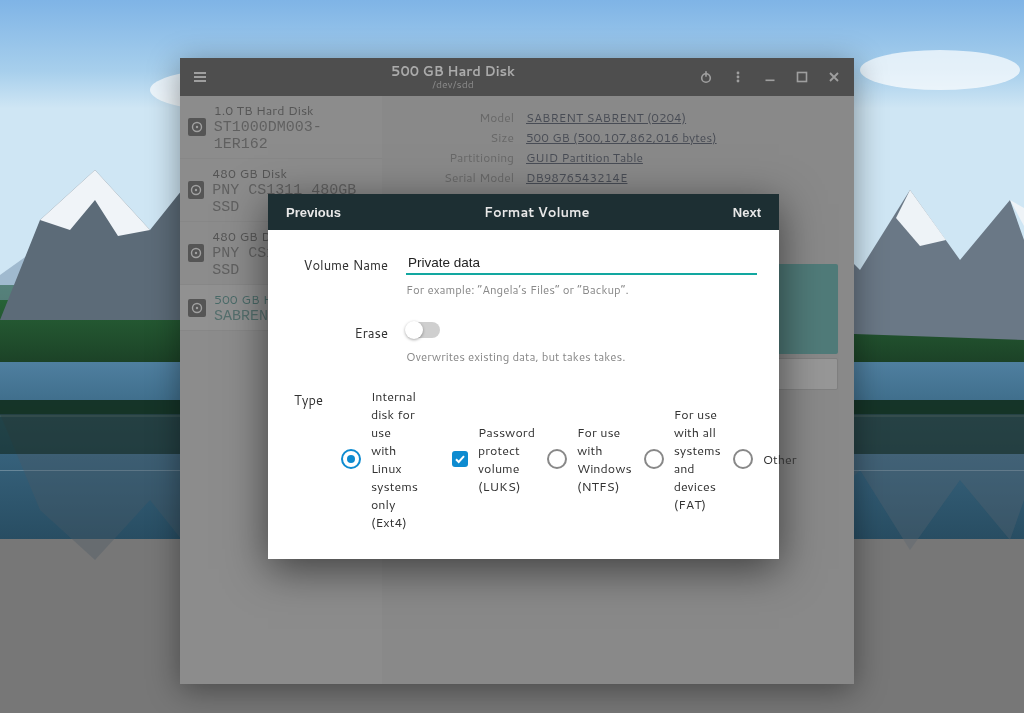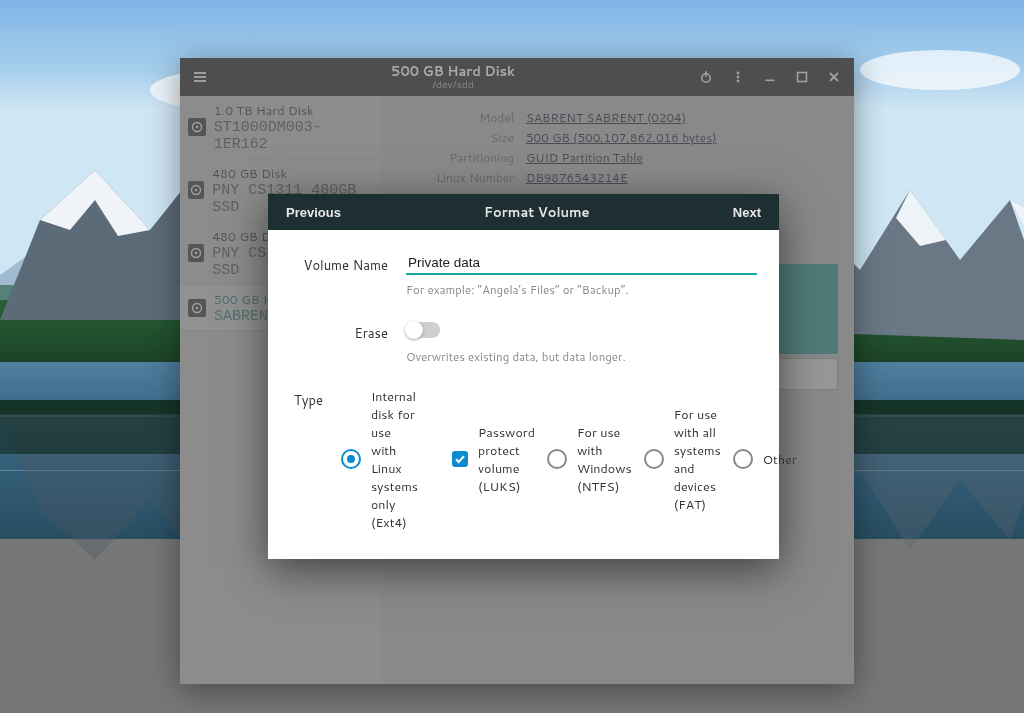--- a/index.html
+++ b/index.html
@@ -410,21 +410,21 @@
         </div>
       <div class="meta-row">
           <div class="label">Size</div>
           <div class="value">500 GB (500,107,862,016 bytes)</div>
         </div>
       <div class="meta-row">
           <div class="label">Partitioning</div>
           <div class="value">GUID Partition Table</div>
         </div>
       <div class="meta-row">
-          <div class="label">Linux Number</div>
+          <div class="label">Serial Model</div>
           <div class="value">DB9876543214E</div>
         </div>
 
       <div class="volume-map"></div>
       <div class="volume-toolbar"></div>
     </div>
   </div>
 
   <div class="dim"></div>
 </div>
@@ -442,21 +442,21 @@
       <div class="fcontent">
         <input class="volname-input" type="text" value="Private data" style="">
         <div class="hint">For example: “Angela’s Files” or “Backup”.</div>
       </div>
     </div>
 
     <div class="form-row">
       <div class="flabel">Erase</div>
       <div class="fcontent">
         <div class="toggle"></div>
-        <div class="hint">Overwrites existing data, but data longer.</div>
+        <div class="hint">Overwrites existing data, but takes takes.</div>
       </div>
     </div>
 
     <div class="form-row" style="margin-bottom:0">
       <div class="flabel">Type</div>
       <div class="fcontent">
         <div class="opt-list">
           <label class="opt">
             <span class="radio checked"></span>
             <span>Internal disk for use with Linux systems only (Ext4)</span>

